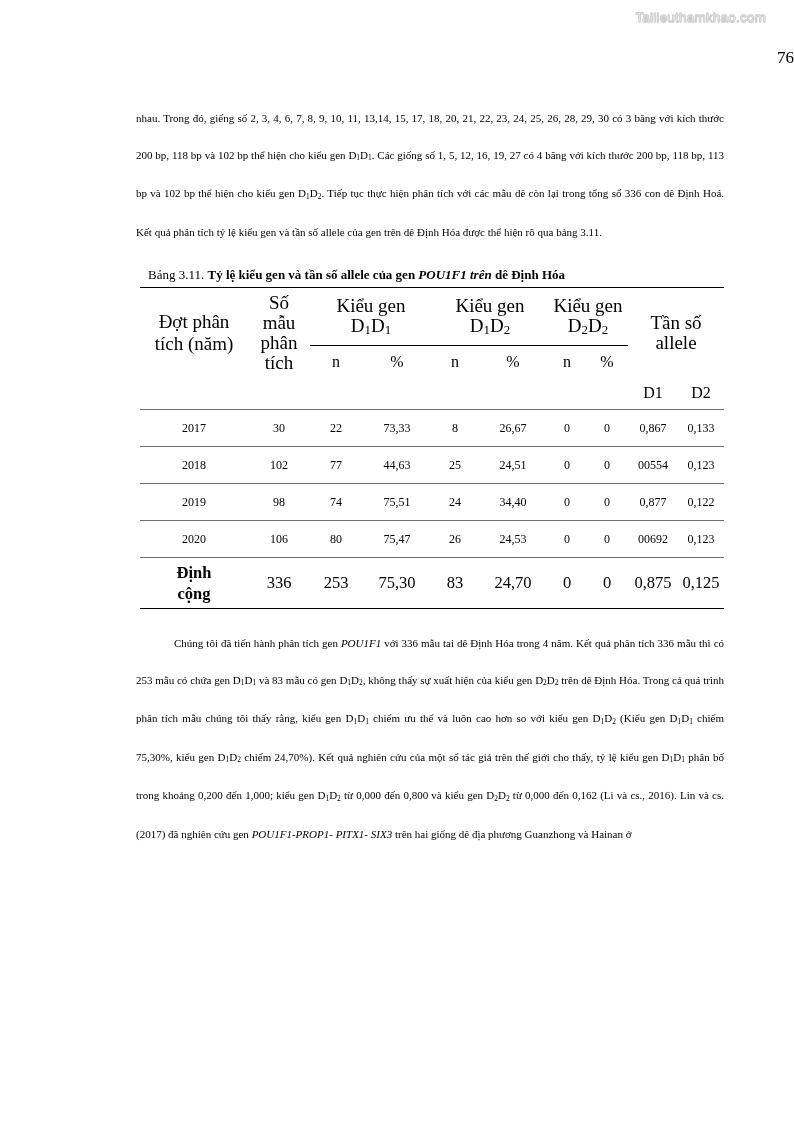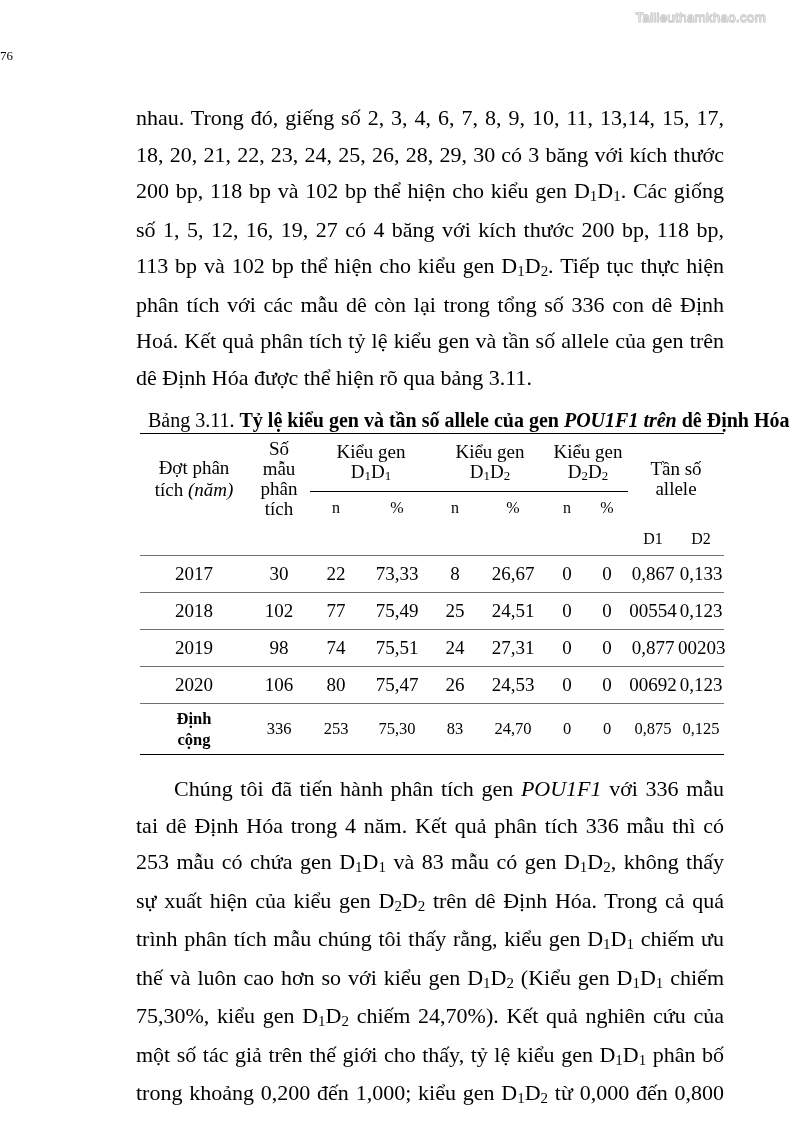--- a/index.html
+++ b/index.html
@@ -40,35 +40,35 @@
       0 -0.6px 0 #d3d3d3;
     white-space: nowrap;
   }
 
   
   .page-number {
     position: absolute;
     top: 48px;
     left: 0;
     width: 794px;
-    text-align: left;
-    font-size: 13px;
+    text-align: right;
+    font-size: 17px;
   }
 
   
   .content {
     position: absolute;
     left: 136px;
     top: 100px;
     width: 588px;
   }
 
   p.body-text {
     margin: 0;
-    font-size: 22px;
+    font-size: 11px;
     line-height: 36.5px;
     text-align: justify;
     text-justify: inter-word;
     hyphens: none;
   }
   p.body-text.indent { text-indent: 38px; }
 
   .para-top { margin-bottom: 0; }
 
   em.gene {
@@ -84,21 +84,21 @@
 
   
   .table-block {
     margin-top: 15px;
     margin-bottom: 16px;
     width: 584px;
     margin-left: 4px;
   }
 
   .table-caption {
-    font-size: 20px;
+    font-size: 13px;
     line-height: 19px;
     padding: 0 0 3px 8px;
     white-space: nowrap;
   }
   .table-caption .cap-lead { font-weight: normal; }
   .table-caption .cap-bold { font-weight: bold; }
   .table-caption .cap-ital { font-weight: bold; font-style: italic; }
 
   table.data {
     border-collapse: collapse;
@@ -125,37 +125,37 @@
   }
 
   .th-main      { height: 58px; }
   .th-units     { height: 32px; }
 
   .hdr-left {
     text-align: center;
     line-height: 22px;
     margin-top: 32px;
   }
-  .hdr-left .reg { font-weight: normal; font-style: italic; }
+  .hdr-left .reg { font-weight: normal; }
 
   .hdr-stack {
     text-align: center;
     line-height: 20px;
   }
 
   .freq-hdr { line-height: 20px; }
 
   .unit-cell {
     font-weight: normal;
     font-size: 16px;
   }
 
   tbody td {
     height: 36px;
-    font-size: 19px;
+    font-size: 12px;
   }
   tbody tr.total td { font-size: 16.5px; }
   tbody tr.total td.total-label {
     font-weight: bold;
     line-height: 21px;
     height: 50px;
   }
 
   .nowrap { white-space: nowrap; font-family: Liberation Serif, serif; }
 </style>
@@ -254,39 +254,39 @@
             <td class="rule-thin">26,67</td>
             <td class="rule-thin">0</td>
             <td class="rule-thin">0</td>
             <td class="rule-thin">0,867</td>
             <td class="rule-thin">0,133</td>
           </tr>
           <tr>
             <td class="rule-thin">2018</td>
             <td class="rule-thin">102</td>
             <td class="rule-thin">77</td>
-            <td class="rule-thin">75,49</td>
+            <td class="rule-thin">44,63</td>
             <td class="rule-thin">25</td>
             <td class="rule-thin">24,51</td>
             <td class="rule-thin">0</td>
             <td class="rule-thin">0</td>
             <td class="rule-thin">00554</td>
             <td class="rule-thin">0,123</td>
           </tr>
           <tr>
             <td class="rule-thin">2019</td>
             <td class="rule-thin">98</td>
             <td class="rule-thin">74</td>
             <td class="rule-thin">75,51</td>
             <td class="rule-thin">24</td>
-            <td class="rule-thin">27,31</td>
+            <td class="rule-thin">34,40</td>
             <td class="rule-thin">0</td>
             <td class="rule-thin">0</td>
             <td class="rule-thin">0,877</td>
-            <td class="rule-thin">00203</td>
+            <td class="rule-thin">0,122</td>
           </tr>
           <tr>
             <td class="rule-thin">2020</td>
             <td class="rule-thin">106</td>
             <td class="rule-thin">80</td>
             <td class="rule-thin">75,47</td>
             <td class="rule-thin">26</td>
             <td class="rule-thin">24,53</td>
             <td class="rule-thin">0</td>
             <td class="rule-thin">0</td>

